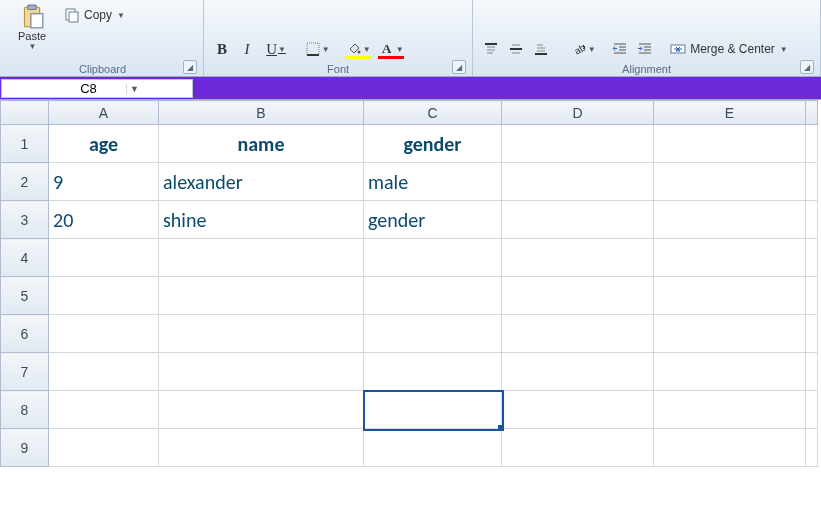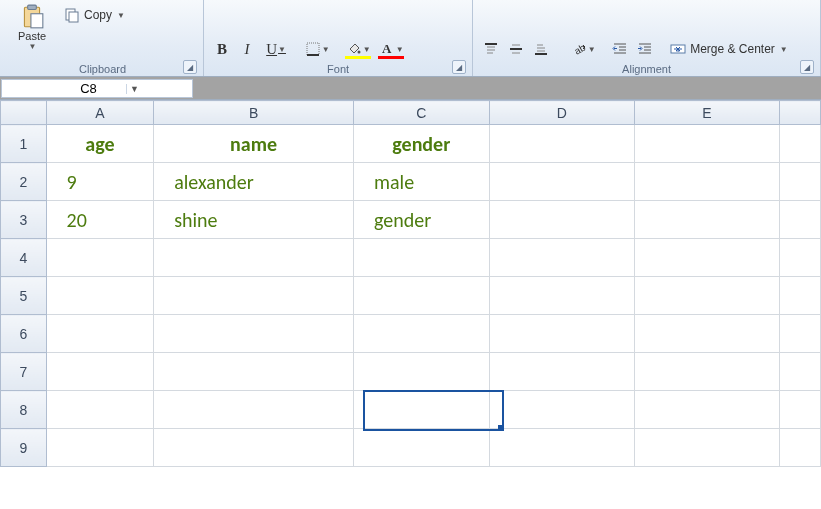--- a/index.html
+++ b/index.html
@@ -13,35 +13,35 @@
   .ico{width:16px;height:16px;display:inline-flex;align-items:center;justify-content:center}
   .ico svg{width:16px;height:16px}
   .big{width:32px;height:36px;flex-direction:column;gap:0}
   .big .ico{width:26px;height:26px}
   .big .ico svg{width:26px;height:26px}
   .dd{font-size:8px;color:#555;margin-left:1px}
   .sep{width:0;border-left:1px solid #b8c6d8;margin:3px 3px}
   .bbtn{width:22px;height:22px;display:inline-flex;align-items:center;justify-content:center;border:1px solid transparent;border-radius:2px}
   .row{display:flex;align-items:center;gap:1px}
   
-  .fbar{display:flex;align-items:flex-end;height:22px;border-bottom:1px solid #9faec0;background:#a3a3a3}
+  .fbar{display:flex;align-items:flex-end;height:22px;border-bottom:1px solid #9faec0;background:#6d28d9}
   .namebox{width:190px;border-right:1px solid #b8c6d8;display:flex;align-items:center;justify-content:center;font-size:13px;color:#333;background:#fff;margin:1px;border:1px solid #b8c6d8}
   .namebox input{border:none;width:70px;text-align:center;font-size:13px;outline:none;background:transparent}
   .namedd{width:16px;text-align:center;color:#555;font-size:9px;border-left:1px solid #cbd6e4}
   .fxwrap{display:flex;align-items:center;flex:1;background:#fff;margin:1px;border:1px solid #b8c6d8}
   .fx{width:26px;text-align:center;font-style:italic;font-family:"Cambria",serif;color:#555;border-right:1px solid #cbd6e4}
   .fxin{flex:1;border:none;outline:none;font-size:13px;padding:0 4px}
   
   .sheet{position:relative;user-select:none}
   table{border-collapse:collapse;table-layout:fixed}
   th,td{border:1px solid #d4d9df;box-sizing:border-box;padding:0;margin:0;font-weight:normal;background:#fff}
   .corner{width:48px;height:24px;background:linear-gradient(#f3f6fa,#e2e9f2);border:1px solid #b0bdd0}
   .colh{height:24px;background:linear-gradient(#f3f6fa,#e2e9f2);text-align:center;font-size:14px;color:#3c4a5e;border:1px solid #b0bdd0}
   .rowh{width:48px;background:linear-gradient(#f3f6fa,#e2e9f2);text-align:center;font-size:14px;color:#3c4a5e;border:1px solid #b0bdd0}
-  td.cell{height:38px;font-size:20px;font-family:Calibri,Arial,sans-serif;color:#4d7c0f;padding:0 20px;text-align:left;vertical-align:middle;overflow:hidden}
+  td.cell{height:38px;font-size:20px;font-family:Calibri,Arial,sans-serif;color:#0c4a6e;padding:0 4px;text-align:left;vertical-align:middle;overflow:hidden}
   td.hcell{font-weight:bold;text-align:center}
   
   .active-outline{position:absolute;border:2px solid #1a53a0;pointer-events:none}
   .active-handle{position:absolute;width:6px;height:6px;background:#1a53a0;pointer-events:none}
   
   .colF{width:12px}
   
   .ubar{position:absolute;left:2px;right:2px;bottom:1px;height:3px}
 </style>
 </head>

